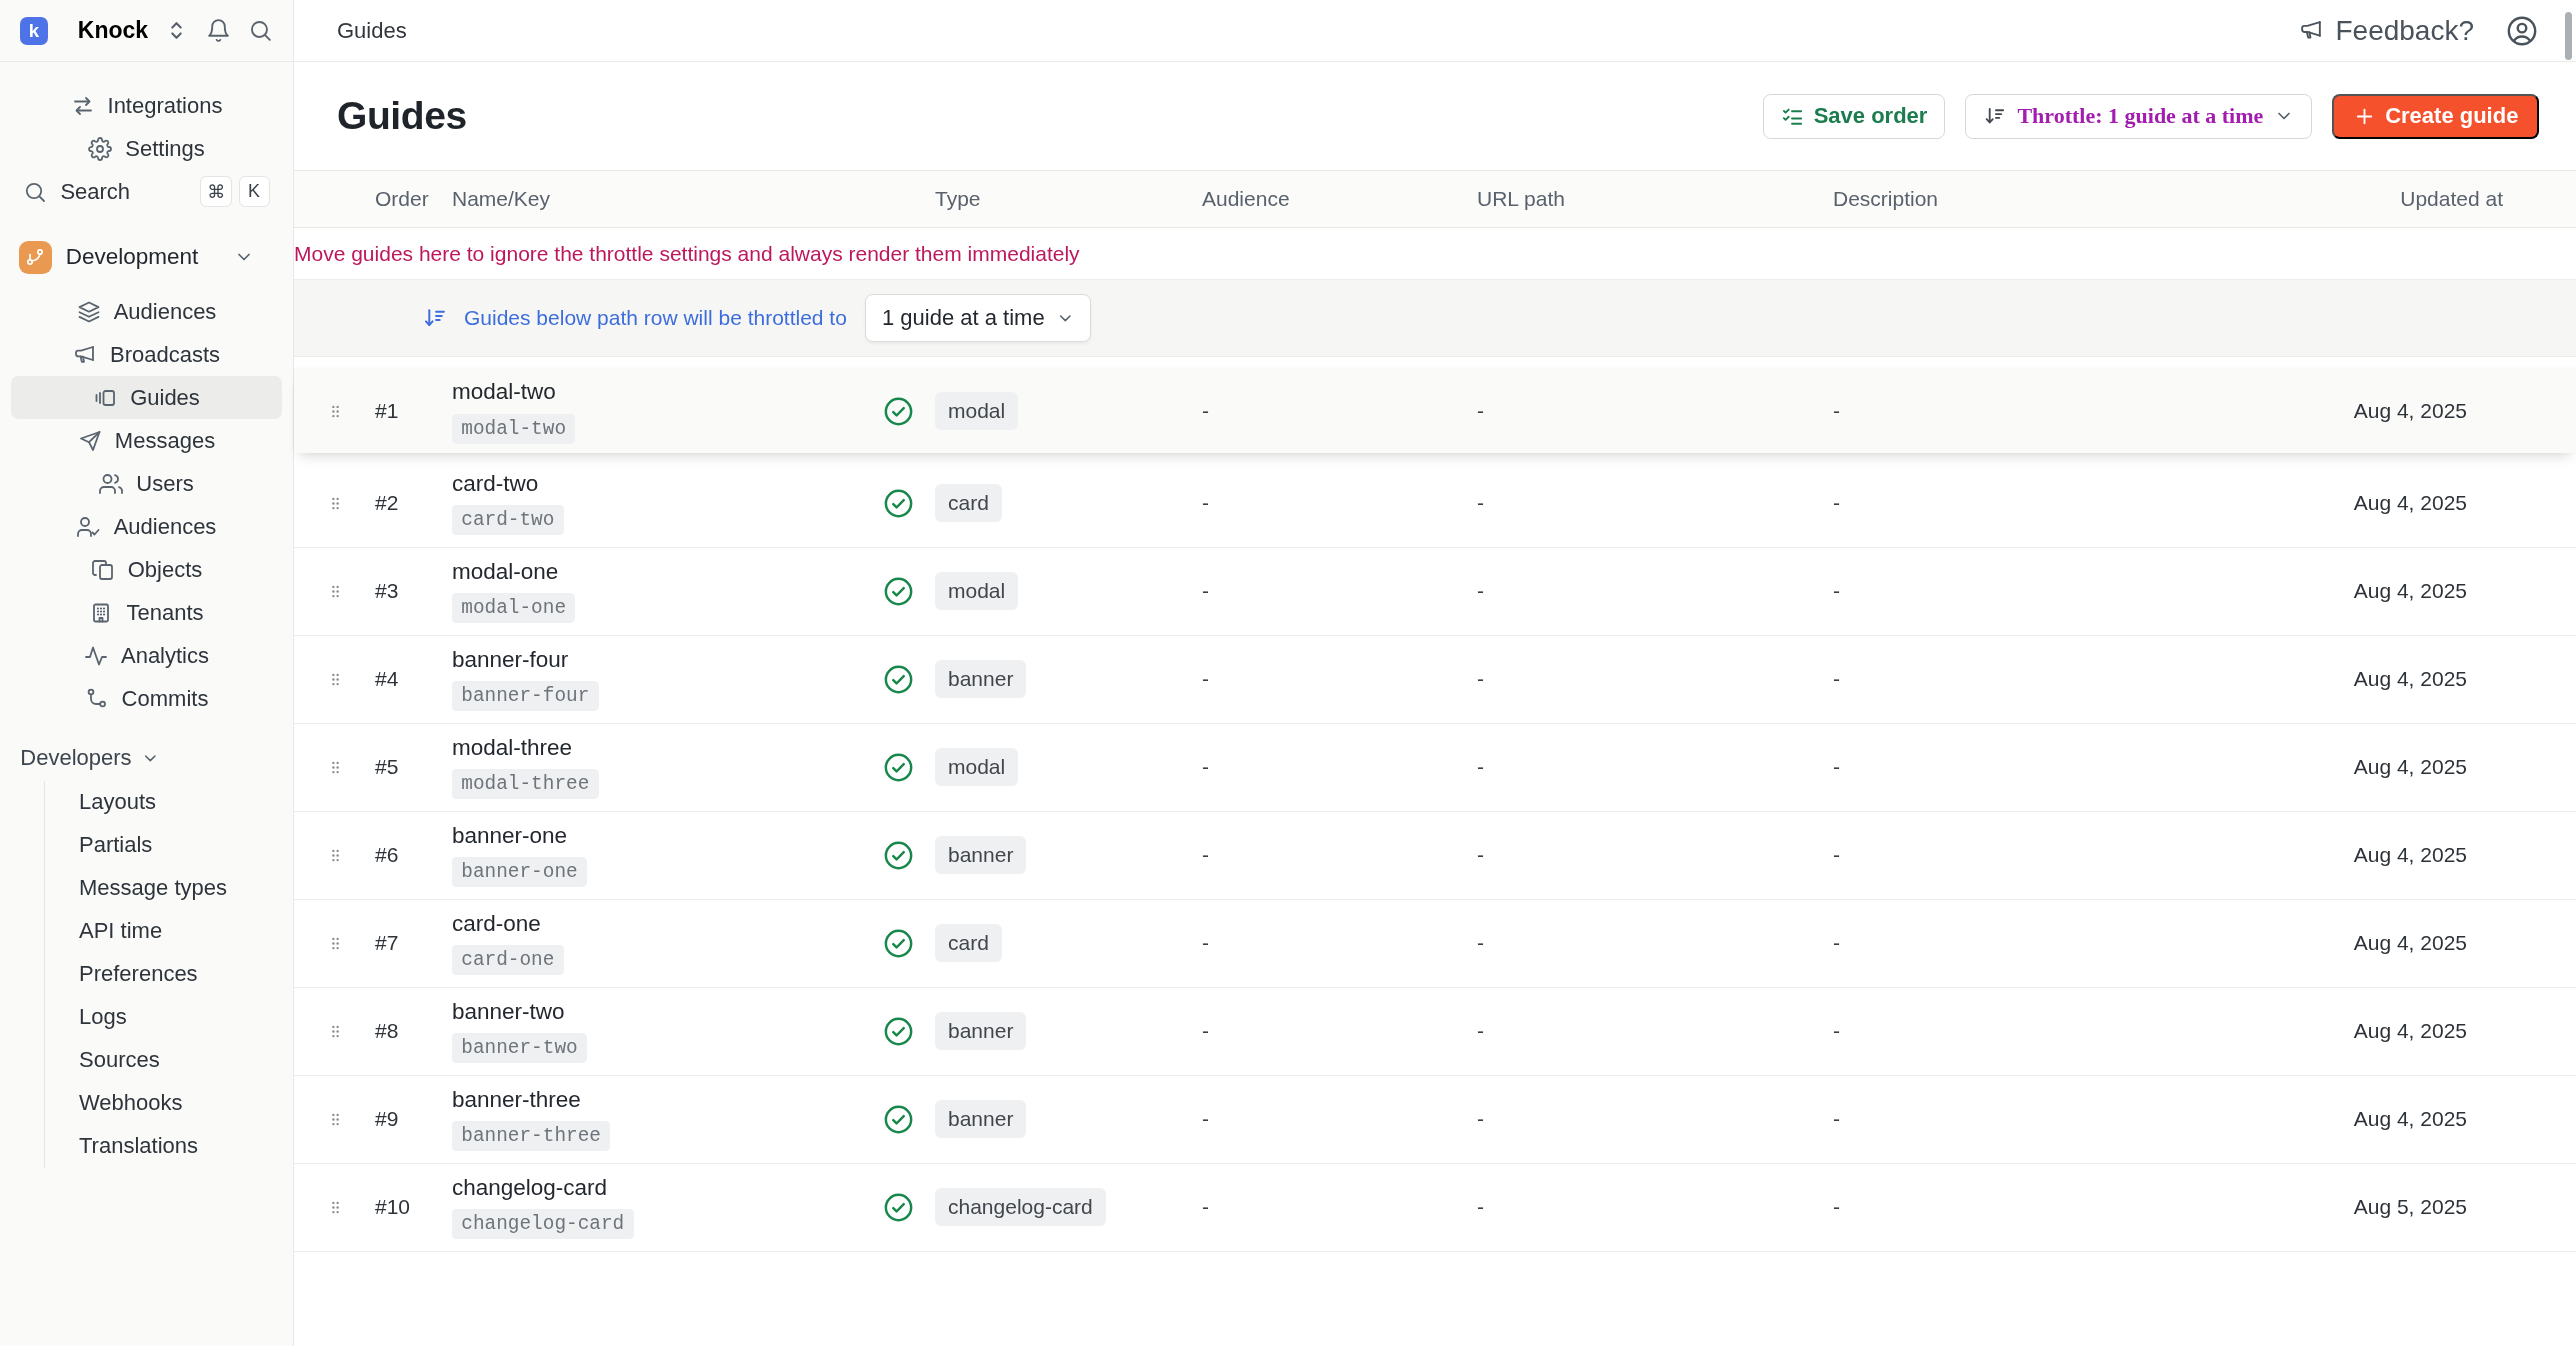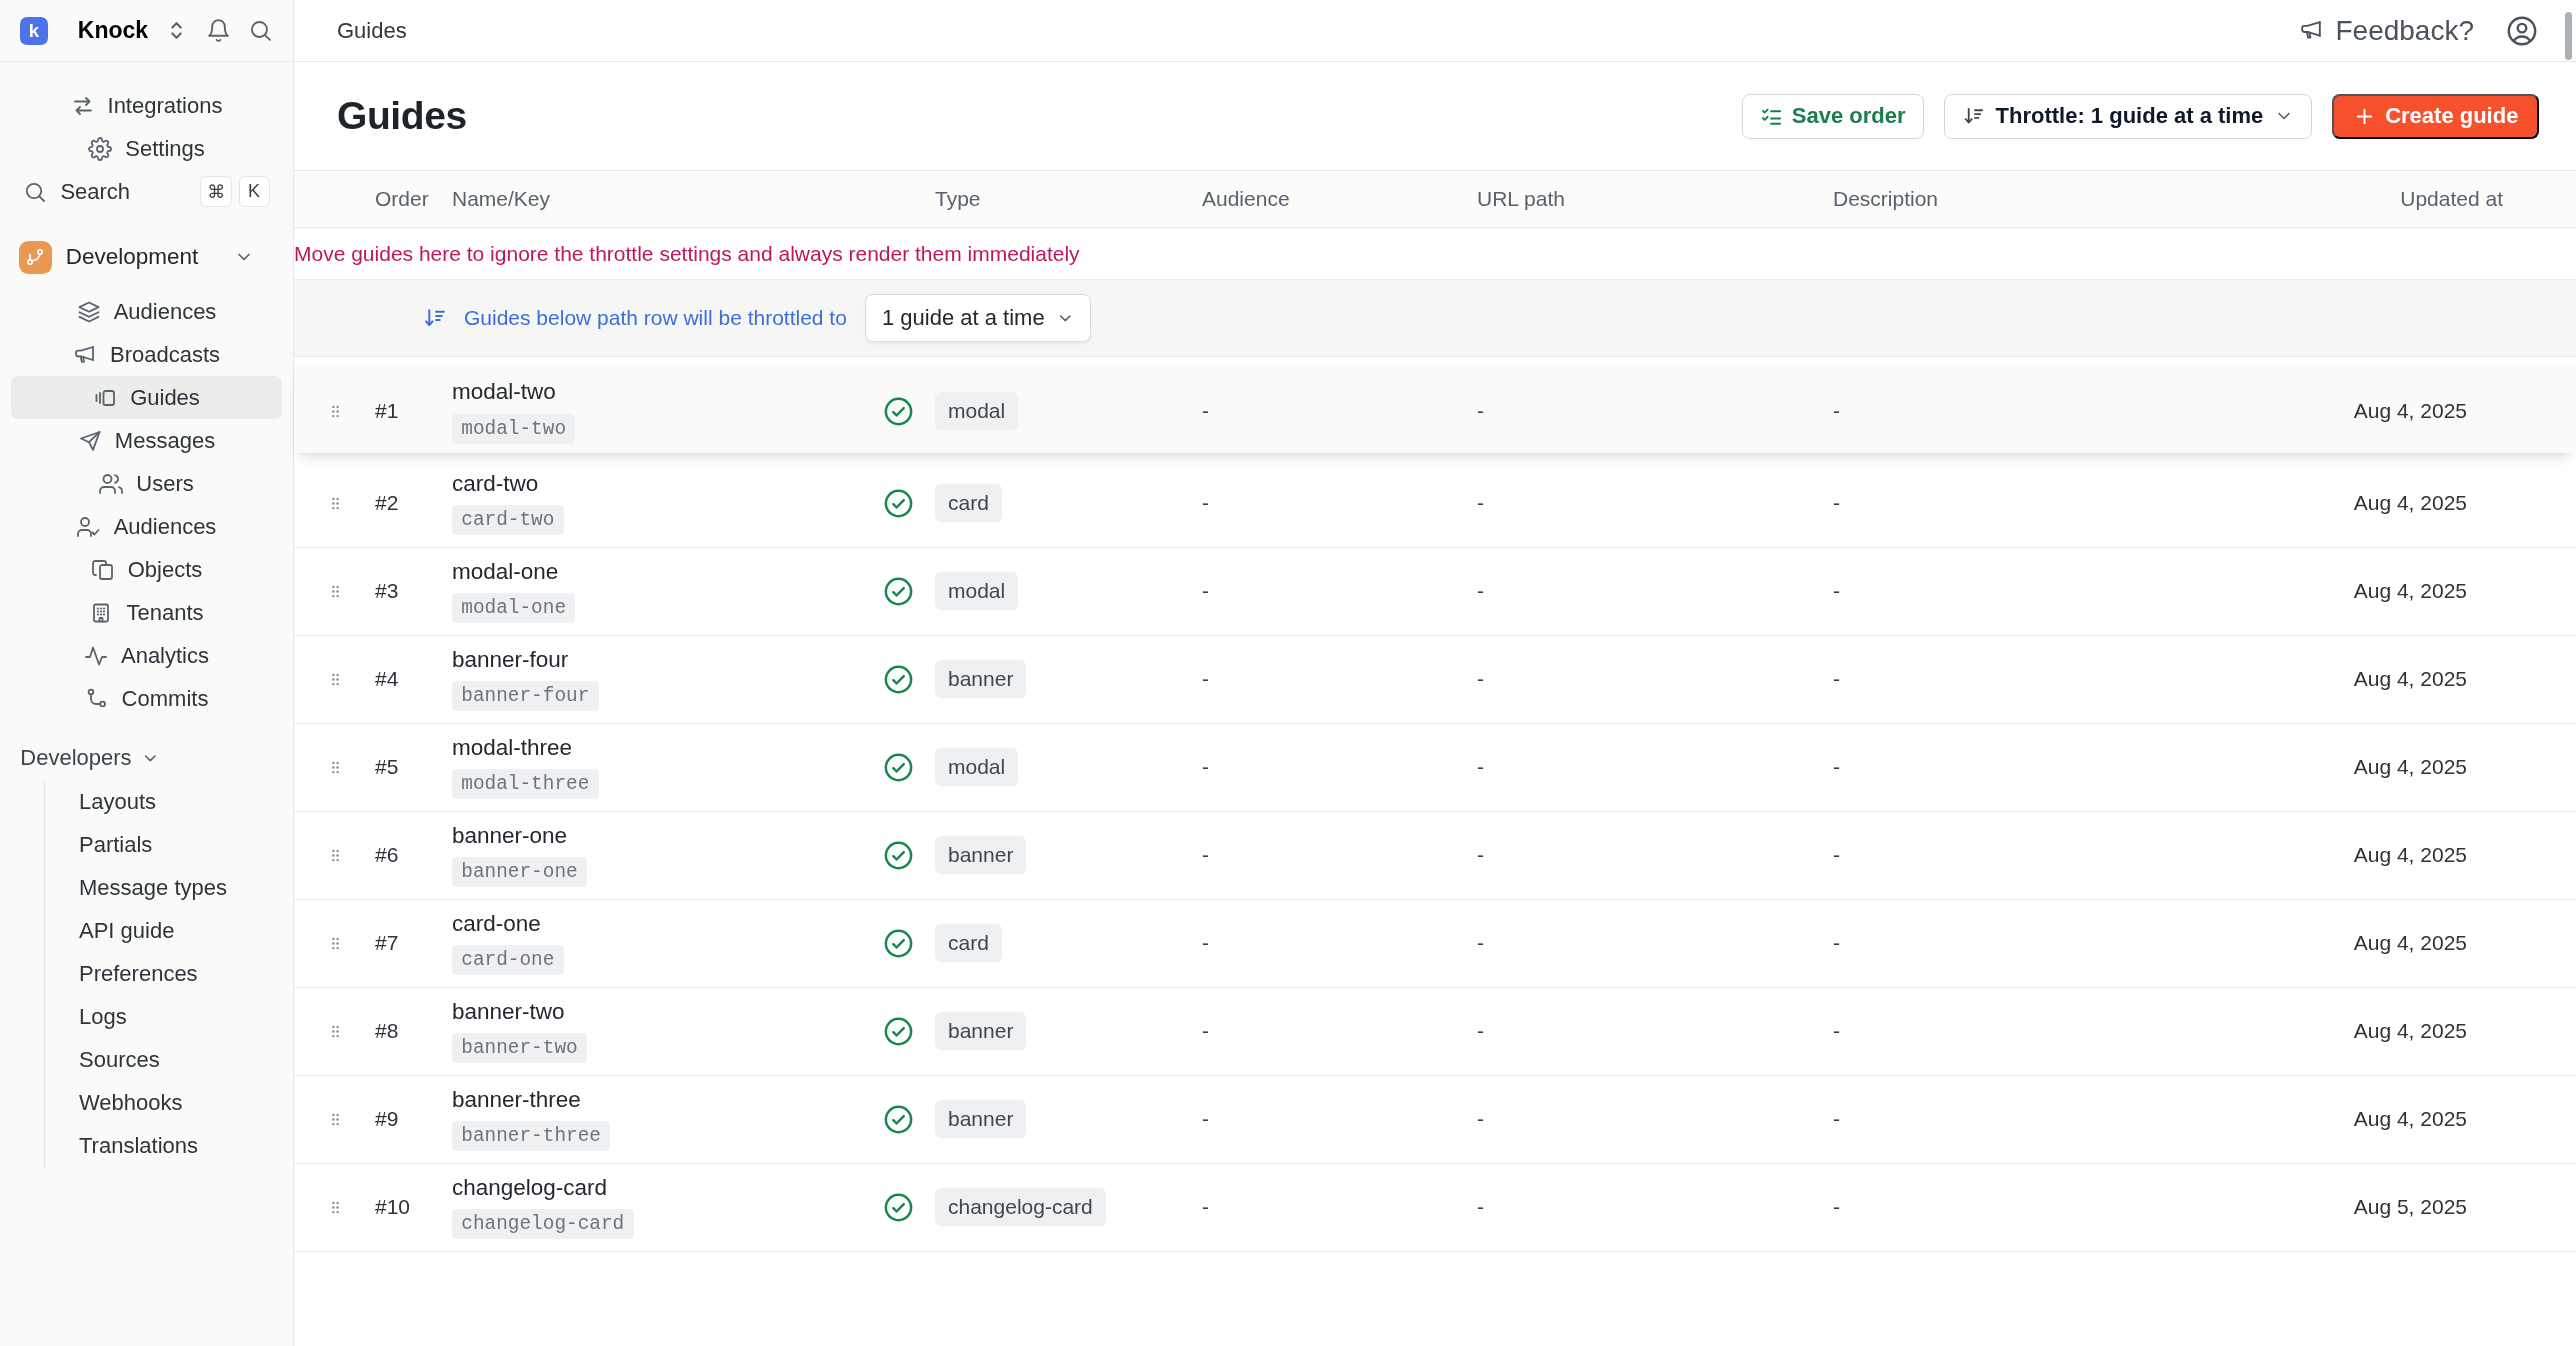--- a/index.html
+++ b/index.html
@@ -43,21 +43,21 @@
   .avatar-btn svg { width:34px; height:34px; }
   .scroll-thumb { position:absolute; right:3.9px; top:12.4px; width:7px; height:48px; border-radius:3.9px; background:#ABB0B5; }
 
   .page-header { height:108px; display:flex; align-items:center; padding:0 37px 0 43px; }
   .page-title { font-size:39px; font-weight:700; color:#1F242A; letter-spacing:-0.4px; }
   .page-actions { margin-left:auto; display:flex; align-items:center; gap:20px; }
   .btn { height:45px; border-radius:7.7px; display:flex; align-items:center; font-size:22px; font-weight:600; cursor:pointer; }
   .btn-outline { background:#fff; border:1.5px solid #D5D7D6; padding:0 17px; }
   .btn-save { color:#1B7D4E; gap:9.3px; }
   .btn-save svg { width:23px; height:23px; }
-  .btn-throttle { color:#0f172a; gap:11px; }
+  .btn-throttle { color:#a21caf; gap:11px;font-family:Liberation Serif, serif; }
   .btn-throttle svg.lead { width:23px; height:23px; color:#40474F; }
   .btn-throttle svg.chev { width:20px; height:20px; color:#59626C; }
   .btn-create { background:#F5512D; color:#fff; padding:0 18.6px; gap:9.3px; }
   .btn-create svg { width:23px; height:23px; }
 
   
   .table { border-top:1.5px solid #E7E7E5; }
   .grid { display:grid; grid-template-columns:81px 77px 430px 53px 267px 275px 356px 1fr 372px; align-items:center; }
   .thead { height:57px; background:#FBFBFA; border-bottom:1.5px solid #E7E7E5; font-size:21px; color:#59616C; }
   .thead .cell-right { text-align:right; padding-right:73px; }
@@ -248,21 +248,21 @@
 
           <div class="sub-item">
             <span>Partials</span>
           </div>
 
           <div class="sub-item">
             <span>Message types</span>
           </div>
 
           <div class="sub-item">
-            <span>API guide</span>
+            <span>API time</span>
           </div>
 
           <div class="sub-item">
             <span>Preferences</span>
           </div>
 
           <div class="sub-item">
             <span>Logs</span>
           </div>
 

